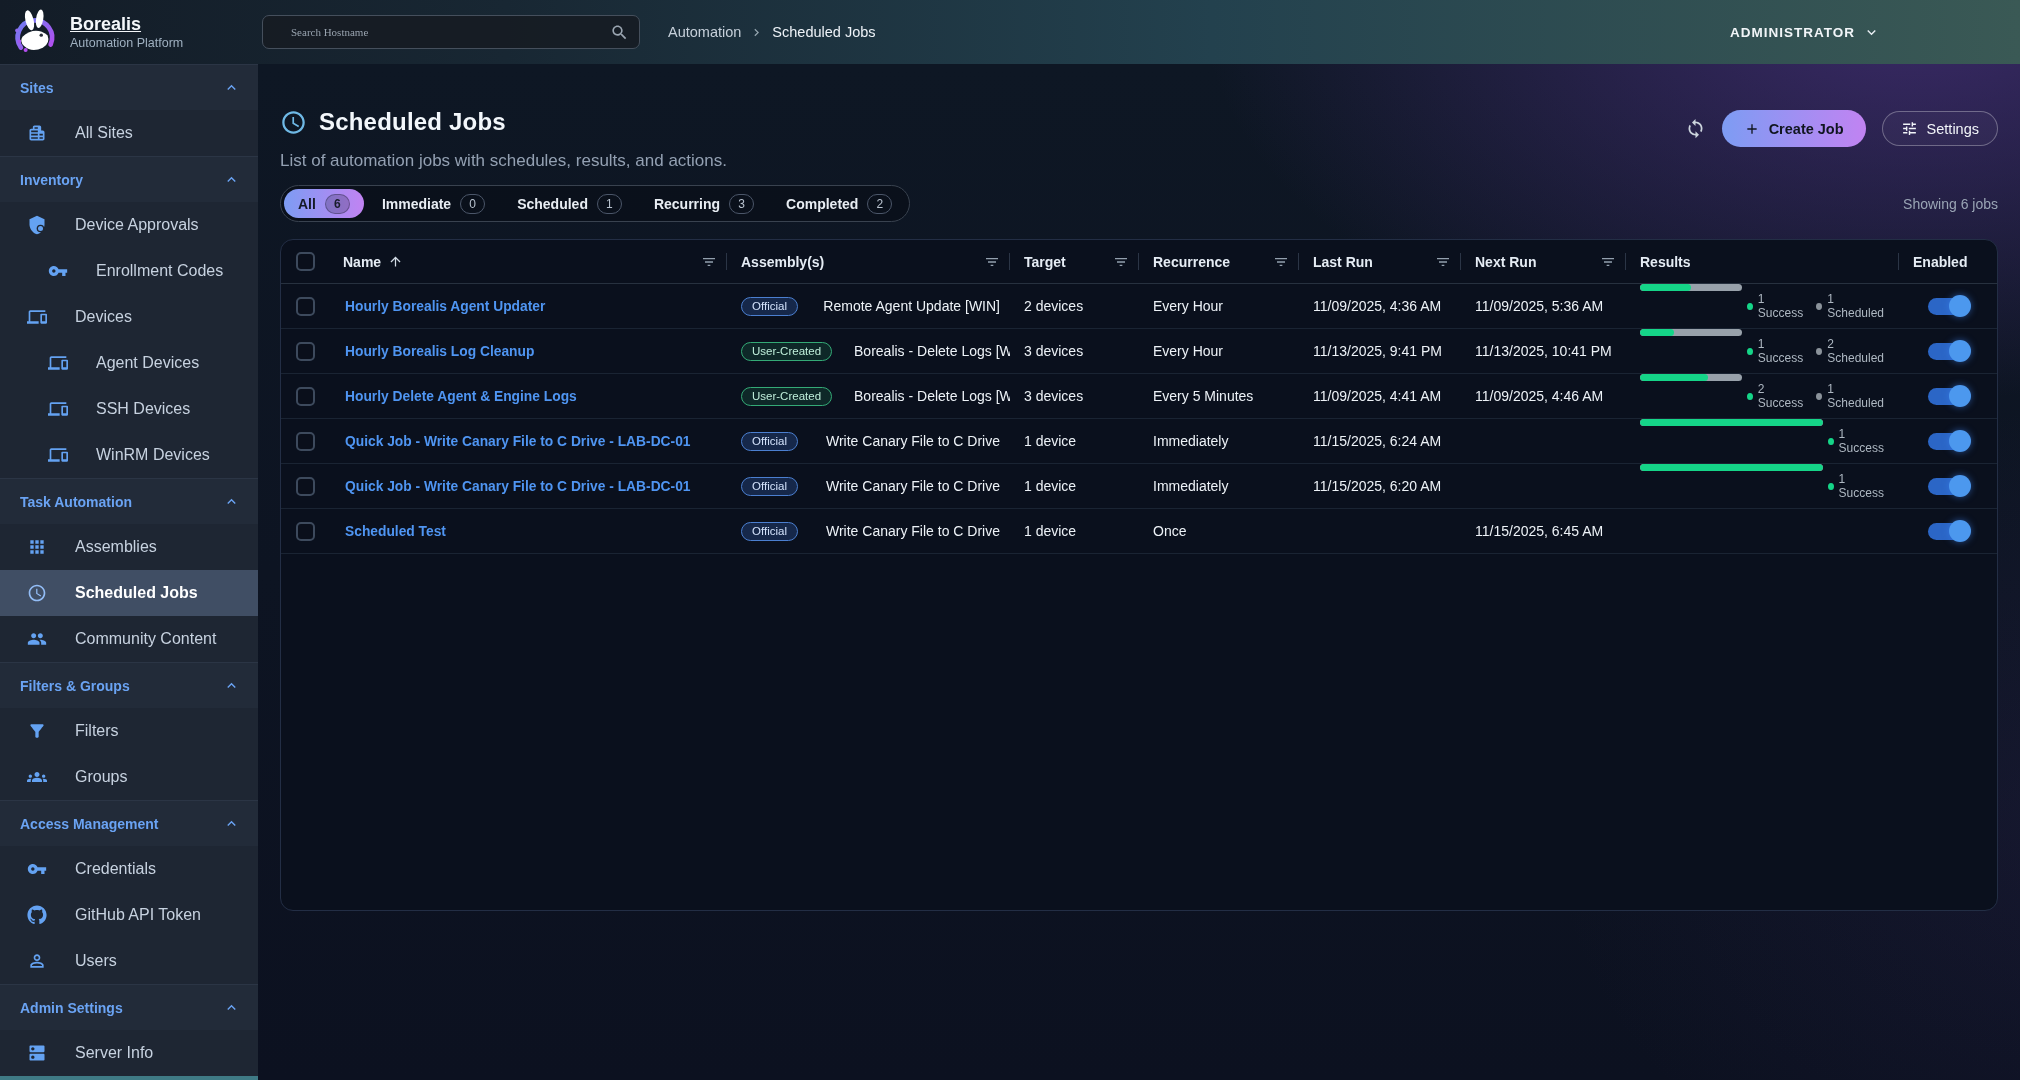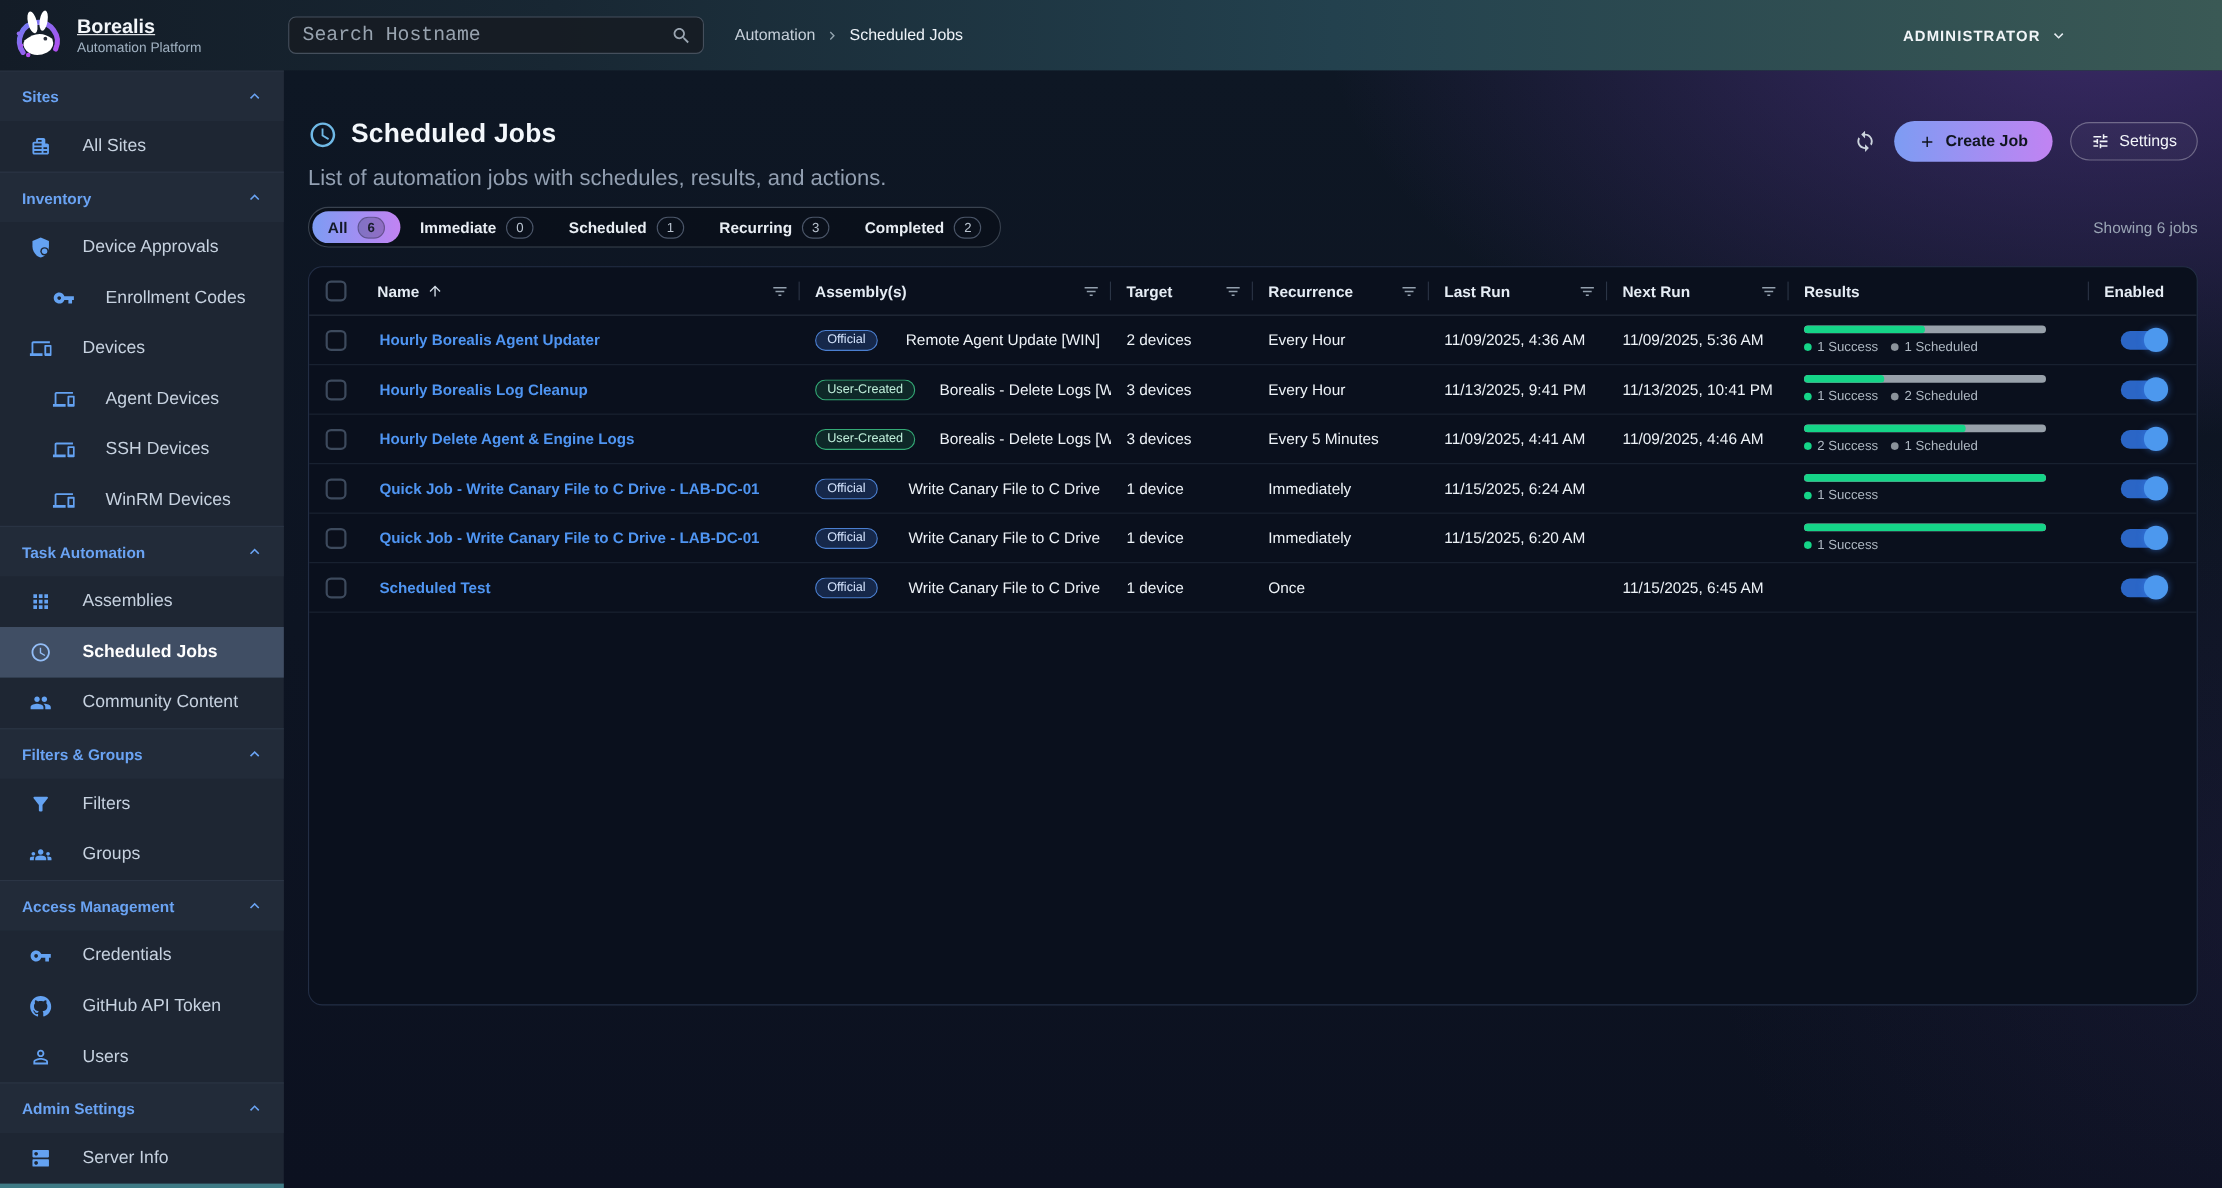--- a/index.html
+++ b/index.html
@@ -13,22 +13,23 @@
   }
   .brand{ display:flex; align-items:center; gap:10px; padding-left:10px; width:256px; }
   .brand-logo{ width:50px; height:50px; flex:0 0 auto; }
   .brand-name{ color:#f4f7fa; font-size:18px; font-weight:bold; line-height:20px;text-decoration:underline; }
   .brand-sub{ color:#9fb0c0; font-size:12.5px; margin-top:2px; }
   .searchbox{
     width:378px; height:34px; margin-left:6px; border:1px solid #454f5c; border-radius:7px;
     background:rgba(22,27,34,.85); display:flex; align-items:center; padding:0 10px 0 12px;
   }
   .searchbox input{
-    flex:1; background:transparent; border:none; outline:none; color:#dfe6ee; font-size:18px;
-    font-family:Liberation Mono, monospace;
+    flex:1; background:transparent; border:none; outline:none; color:#dfe6ee; font-size:11px;
+    font-family:Liberation Serif, serif;
+    margin-left:16px;
   }
   .searchbox input::placeholder{ color:#98a3af; }
   .search-ic{ color:#9aa5b1; width:19px; height:19px; }
   .crumbs{ display:flex; align-items:center; gap:8px; margin-left:28px; font-size:14.5px; }
   .crumb-a{ color:#c6d0da; }
   .crumb-sep{ color:#93a4ae; width:15px; height:15px; }
   .crumb-b{ color:#eef3f8; }
   .top-spacer{ flex:1; }
   .usermenu{ display:flex; align-items:center; gap:8px; margin-right:140px; color:#f1f5f8;
     font-size:13.5px; font-weight:bold; letter-spacing:1px; cursor:default;}
@@ -61,21 +62,21 @@
     padding:0 22px;
     background:
       radial-gradient(1150px 640px at 94% -6%, rgba(96,58,160,.55), rgba(96,58,160,0) 62%),
       radial-gradient(900px 700px at 104% 75%, rgba(70,50,120,.16), rgba(70,50,120,0) 60%),
       linear-gradient(180deg,#0e1724 0%, #0c1120 100%);
   }
   .page-header{ display:flex; align-items:flex-start; padding-top:44px; }
   .title-row{ display:flex; align-items:center; gap:12px; }
   .title-ic{ width:27px; height:27px; color:#6fb9e6; }
   .page-title{ color:#f3f7fb; font-size:24px; font-weight:bold; letter-spacing:.2px; }
-  .page-sub{ color:#93a0b2; font-size:20px; margin-top:15px;text-align:right; }
+  .page-sub{ color:#93a0b2; font-size:17px; margin-top:15px;text-align:right; }
   .header-actions{ margin-left:auto; display:flex; align-items:center; gap:16px; margin-top:2px;justify-content:flex-end; }
   .refresh-btn{ width:21px; height:21px; color:#ccd4dd; cursor:pointer; }
   .btn-create{
     height:37px; border:none; border-radius:999px; padding:0 22px;
     display:flex; align-items:center; gap:9px; cursor:pointer;
     background:linear-gradient(90deg, var(--grad-a,#7d9cf3), var(--grad-b,#c183f2));
     color:#10151f; font-size:14.5px; font-weight:bold; font-family:"Liberation Sans",sans-serif;
   }
   .btn-create .ic{ width:16px; height:16px; }
   .btn-settings{
@@ -116,21 +117,21 @@
   .cell-center{ display:flex; justify-content:center; align-items:center; height:100%; }
   .cbx{ width:19px; height:19px; border:2px solid #3d4a5d; border-radius:5px; background:rgba(10,15,25,.4); cursor:pointer; }
   .row{ height:45px; border-bottom:1px solid #1a2433; }
   .td{ color:#edf2f7; font-size:14px; padding:0 10px 0 14px; white-space:nowrap; overflow:hidden; text-overflow:ellipsis; }
   .td-name{ padding-left:16px; }
   .job-link{ color:#4f95f2; font-weight:bold; font-size:13.8px; cursor:pointer; text-decoration:none; }
   .asm{ display:flex; align-items:center; gap:22px;justify-content:space-between; }
   .badge{ font-size:11.5px; padding:2.5px 10px; border-radius:999px; white-space:nowrap; }
   .badge.official{ color:#d3e2fb; border:1px solid #4b7fd0; background:rgba(43,82,148,.38); }
   .badge.user{ color:#bfeeda; border:1px solid #34aa76; background:rgba(26,94,64,.32); }
-  .results{ display:flex; flex-direction:column; justify-content:center; gap:5px; height:100%; padding:0 14px; }
+  .results{ display:flex; justify-content:center; gap:5px; height:100%; padding:0 14px; }
   .bar{ width:220px; height:7px; border-radius:4px; background:#98a1aa; overflow:hidden; }
   .bar-fill{ height:100%; background:var(--green,#15d588); border-radius:4px; }
   .res-line{ display:flex; align-items:center; gap:12px; font-size:12px; color:#aeb8c2; }
   .res-item{ display:flex; align-items:center; gap:5px; }
   .dot{ width:7px; height:7px; border-radius:50%; }
   .dot.success{ background:var(--green,#15d588); }
   .dot.scheduled{ background:#8b939b; }
   .switch{ width:41px; height:17px; border-radius:10px; background:#2b66c6; position:relative; cursor:pointer; }
   .switch .thumb{ position:absolute; right:-2px; top:50%; transform:translateY(-50%);
     width:22px; height:22px; border-radius:50%; background:var(--toggle,#4c98ee);

